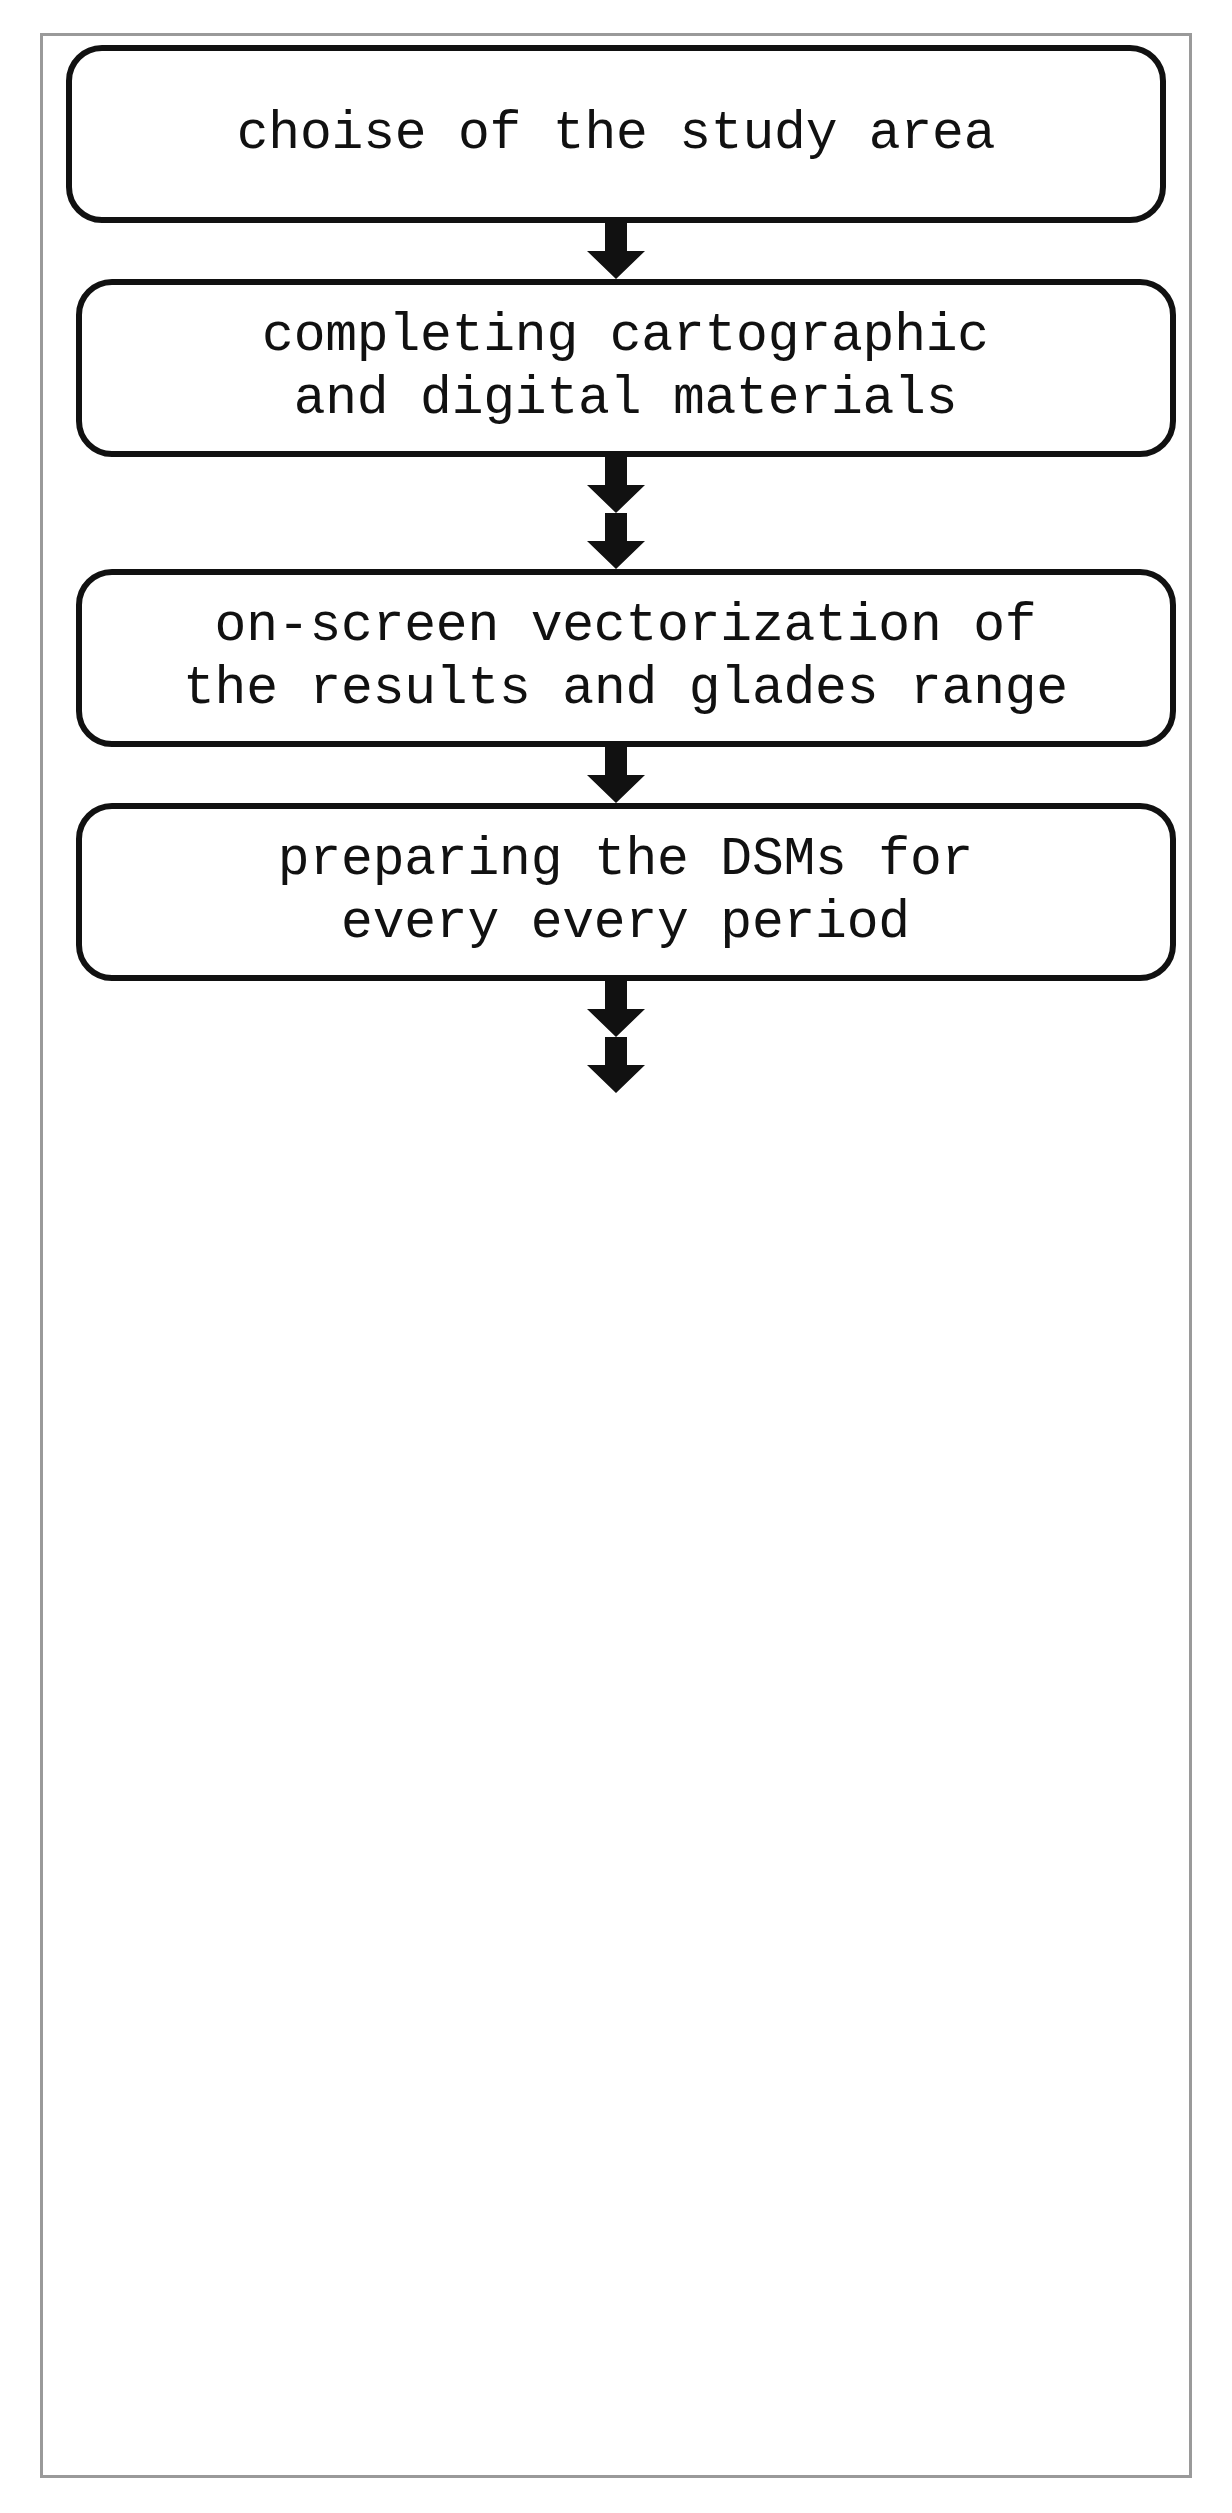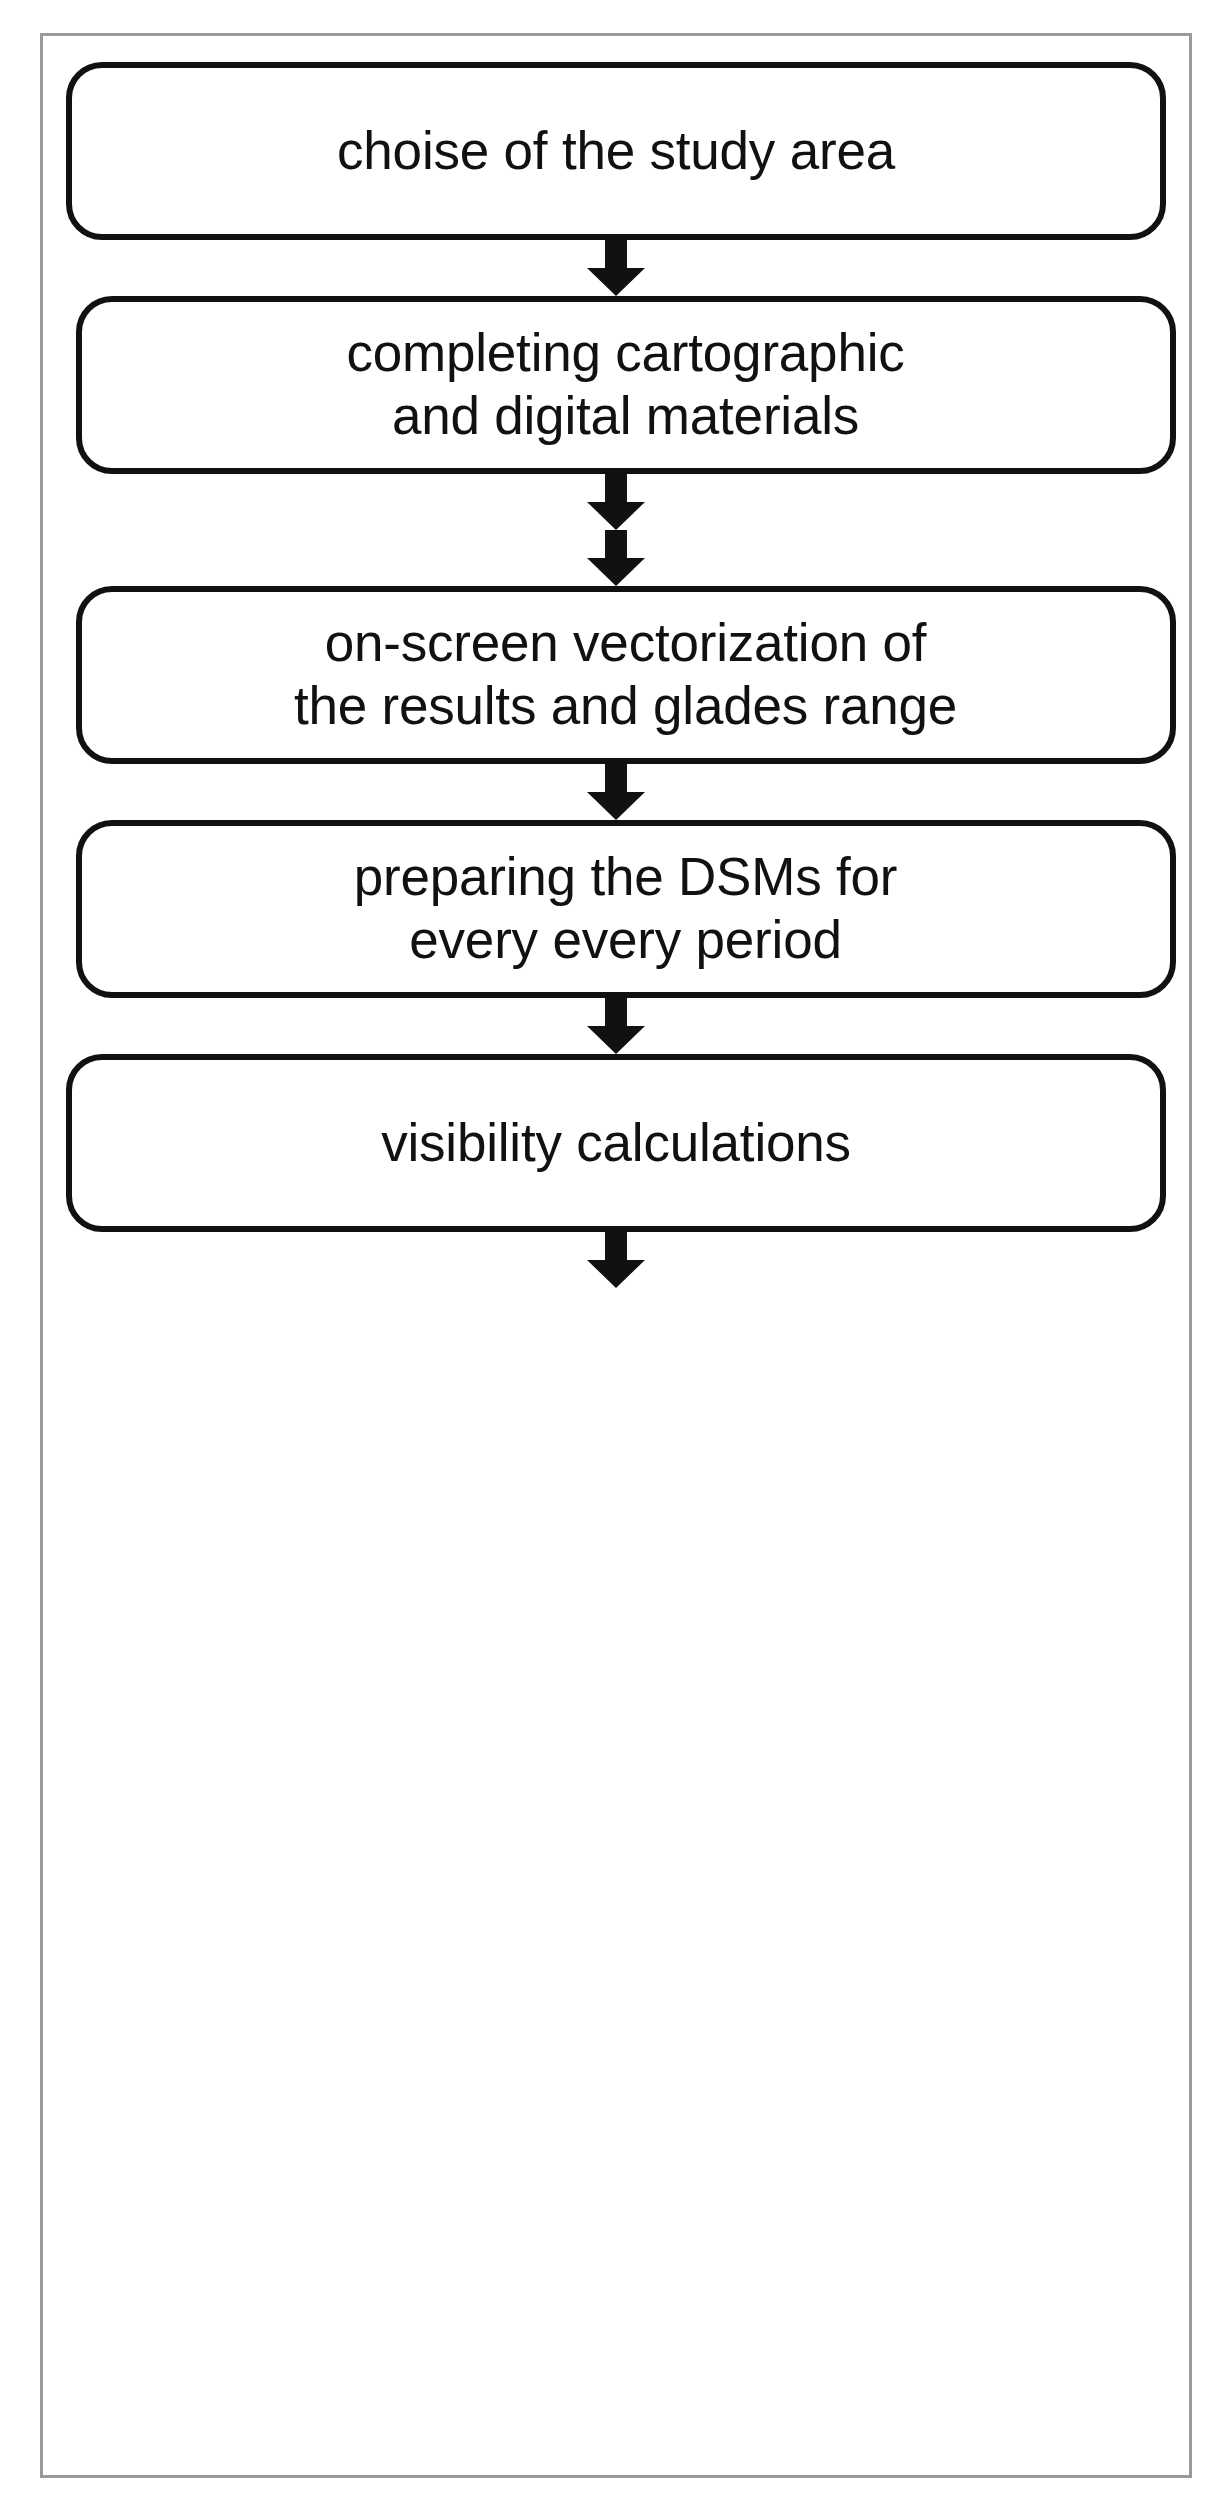--- a/index.html
+++ b/index.html
@@ -22,29 +22,30 @@
     width: 1152px;
     height: 2445px;
     border: 3px solid #9a9a9a;
     box-sizing: border-box;
     background: #ffffff;
   }
 
   #flow-stack {
     position: absolute;
     left: 0;
-    top: 17px;
+    top: 0;
     width: 100%;
     height: 100%;
     display: flex;
     flex-direction: column;
     align-items: center;
     justify-content: flex-start;
     padding-top: 9px;
     box-sizing: border-box;
+    font-family: Liberation Mono, monospace;
   }
 
   .flow-node {
     width: 1100px;
     box-sizing: border-box;
     border: 6px solid #111111;
     border-radius: 36px;
     background: #ffffff;
     display: flex;
     align-items: center;
@@ -123,23 +124,20 @@
       <span class="node-label">preparing the DSMs for
 every every period</span>
     </div>
 
     <span class="flow-arrow">
       <svg width="78" height="56" viewBox="0 0 78 56" xmlns="http://www.w3.org/2000/svg" aria-hidden="true">
         <polygon points="28,0 50,0 50,28 68,28 39,56 10,28 28,28" fill="#111111"></polygon>
       </svg>
     </span>
 
-    <div class="flow-node h-one">
-      <span class="node-label">visibility calculations</span>
-    </div>
 
     <span class="flow-arrow">
       <svg width="78" height="56" viewBox="0 0 78 56" xmlns="http://www.w3.org/2000/svg" aria-hidden="true">
         <polygon points="28,0 50,0 50,28 68,28 39,56 10,28 28,28" fill="#111111"></polygon>
       </svg>
     </span>
 
 
   </div>
 </div>

